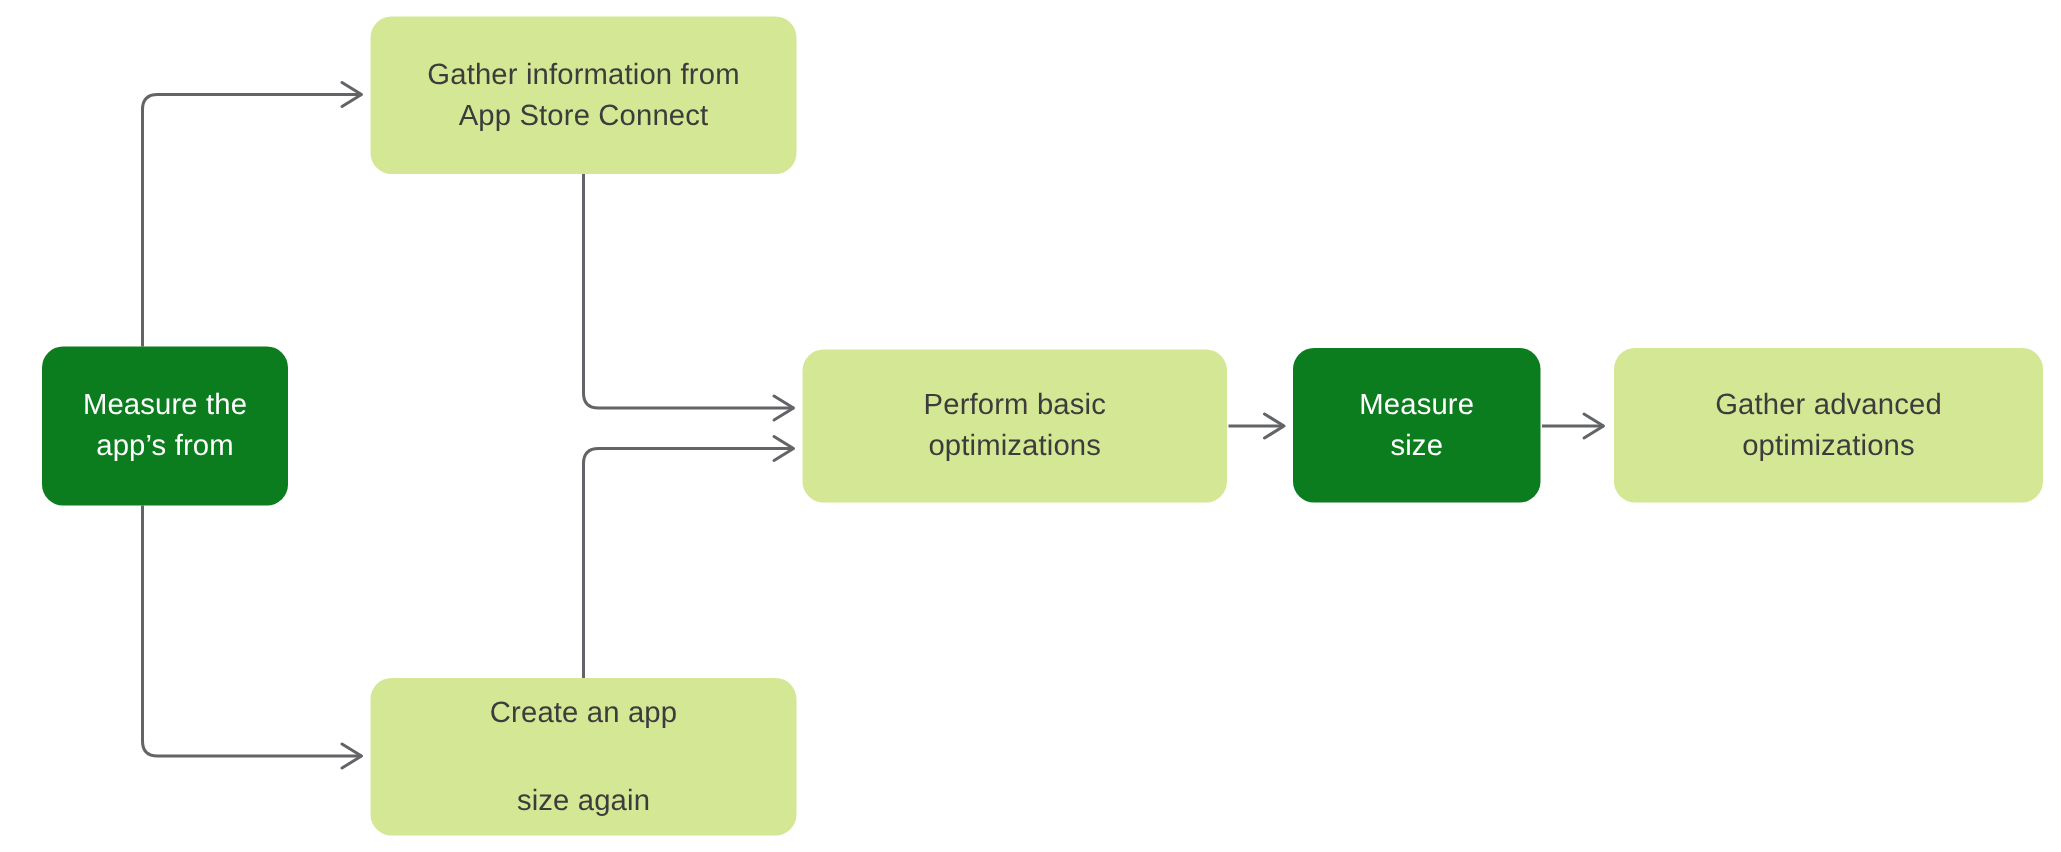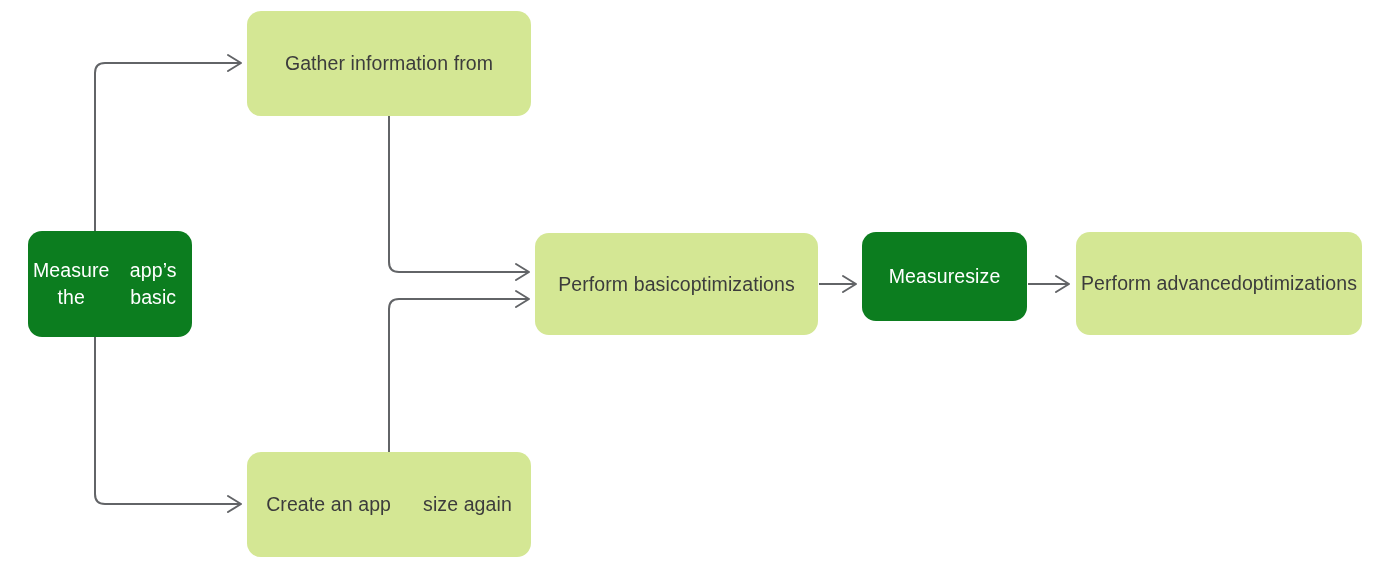--- a/index.html
+++ b/index.html
@@ -38,21 +38,21 @@
     stroke: var(--connector);
     stroke-width: 2;
     stroke-linecap: round;
     stroke-linejoin: round;
   }
 
   .node {
     position: absolute;
     border-radius: 14px;
     display: flex;
-    flex-direction: row;
+    flex-direction: column;
     align-items: center;
     justify-content: center;
     text-align: center;
     font-size: 19.5px;
     line-height: 27px;
     letter-spacing: 0.1px;
   }
   .node.dark  { background: var(--node-dark);  color: var(--text-light); }
   .node.light { background: var(--node-light); color: var(--text-dark);  }
 </style>
@@ -71,40 +71,41 @@
     <path class="edge" d="M 95 231 L 95 73 Q 95 63 105 63 L 241 63" marker-end="url(#arrowhead)"></path>
     <path class="edge" d="M 95 337 L 95 494 Q 95 504 105 504 L 241 504" marker-end="url(#arrowhead)"></path>
     <path class="edge" d="M 389 116 L 389 262 Q 389 272 399 272 L 529 272" marker-end="url(#arrowhead)"></path>
     <path class="edge" d="M 389 452 L 389 309 Q 389 299 399 299 L 529 299" marker-end="url(#arrowhead)"></path>
     <path class="edge" d="M 819 284 L 856 284" marker-end="url(#arrowhead)"></path>
     <path class="edge" d="M 1028 284 L 1069 284" marker-end="url(#arrowhead)"></path>
   </svg>
 
   <div class="node dark" style="left:28px; top:231px; width:164px; height:106px;">
     <div>Measure the</div>
-    <div>app’s basic</div>
+    <div>app’s from</div>
   </div>
 
   <div class="node light" style="left:247px; top:11px; width:284px; height:105px;">
     <div>Gather information from</div>
+    <div>App Store Connect</div>
   </div>
 
   <div class="node light" style="left:247px; top:452px; width:284px; height:105px;gap:32px;">
     <div>Create an app</div>
     <div>size again</div>
   </div>
 
   <div class="node light" style="left:535px; top:233px; width:283px; height:102px;">
     <div>Perform basic</div>
     <div>optimizations</div>
   </div>
 
-  <div class="node dark" style="left:862px; top:232px; width:165px; height:89px;">
+  <div class="node dark" style="left:862px; top:232px; width:165px; height:103px;">
     <div>Measure</div>
     <div>size</div>
   </div>
 
   <div class="node light" style="left:1076px; top:232px; width:286px; height:103px;">
-    <div>Perform advanced</div>
+    <div>Gather advanced</div>
     <div>optimizations</div>
   </div>
 
 </div>
 
 </body></html>

